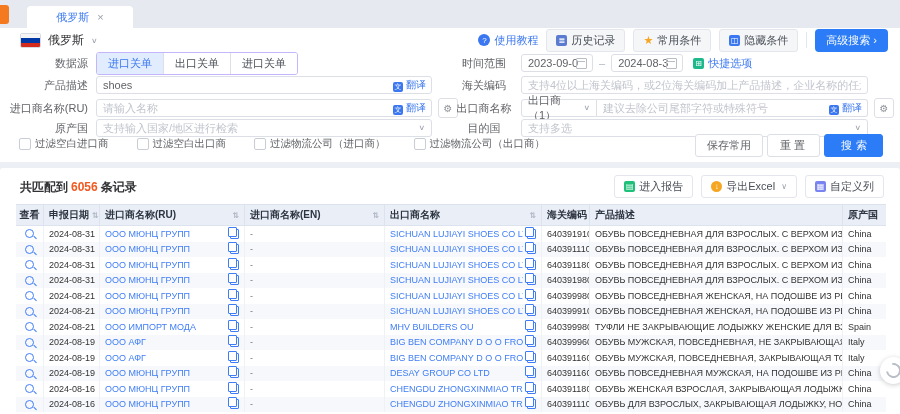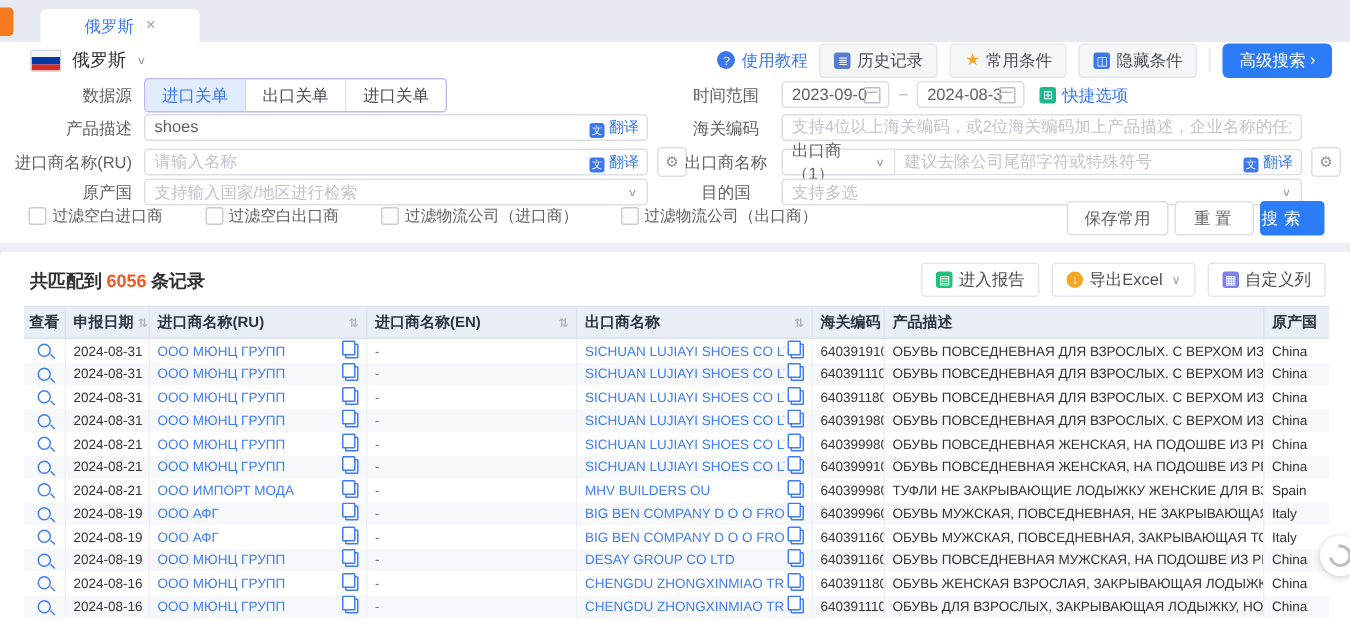--- a/index.html
+++ b/index.html
@@ -52,21 +52,21 @@
   .cal::before{content:'';position:absolute;left:1px;right:1px;top:2px;height:1px;background:#b8bdc6;}
   .update-range{position:absolute;top:13px;left:515px;font-size:10px;color:#8a919c;}
   .update-range b{color:#f2581f;font-weight:bold;}
   .quick{display:flex;align-items:center;gap:4px;color:#3a77f0;font-size:11px;margin-left:10px;cursor:pointer;}
   .ic-quick{width:11px;height:11px;border-radius:2px;background:#1db98c;color:#fff;font-size:8px;display:flex;align-items:center;justify-content:center;}
   .checks{position:absolute;top:109px;left:19px;display:flex;align-items:center;gap:28px;}
   .chk{display:flex;align-items:center;gap:4px;color:#606266;font-size:10.5px;cursor:pointer;}
   .box{width:10px;height:10px;border:1px solid #c9ced6;border-radius:2px;background:#fff;flex:none;}
   .form-btns{position:absolute;top:106px;right:17px;display:flex;align-items:center;gap:4px;}
   .btn{height:21px;padding:0 11px;border:1px solid #dcdfe6;border-radius:3px;background:#fff;color:#606266;font-size:11px;display:flex;align-items:center;cursor:pointer;}
-  .btn-primary{background:#2b7cf6;border-color:#2b7cf6;color:#fff;letter-spacing:4px;padding-left:0;}
+  .btn-primary{background:#2b7cf6;border-color:#2b7cf6;color:#fff;letter-spacing:4px;padding-left:16px;}
   
   .panel-res{position:absolute;top:168px;left:0;width:900px;height:246px;background:#fff;border-radius:3px 3px 0 0;}
   .summary{position:absolute;top:11px;left:20px;font-size:12px;color:#303133;font-weight:bold;}
   .summary .cnt{color:#f2581f;margin:0 3px;}
   .res-actions{position:absolute;top:7px;right:16px;display:flex;align-items:center;gap:8px;}
   .ract{display:flex;align-items:center;gap:4px;background:#fff;border:1px solid #e3e6ec;border-radius:3px;padding:3px 9px;color:#4a4f57;font-size:11px;cursor:pointer;}
   .ic-report{background:#21c07a;} .ic-excel{background:#f5a623;border-radius:50%;} .ic-cols{background:#7a84f0;}
   .ract .dd{color:#9aa1ad;font-size:8px;margin-left:2px;}
   
   .tbl{position:absolute;top:36px;left:16px;width:870px;}

